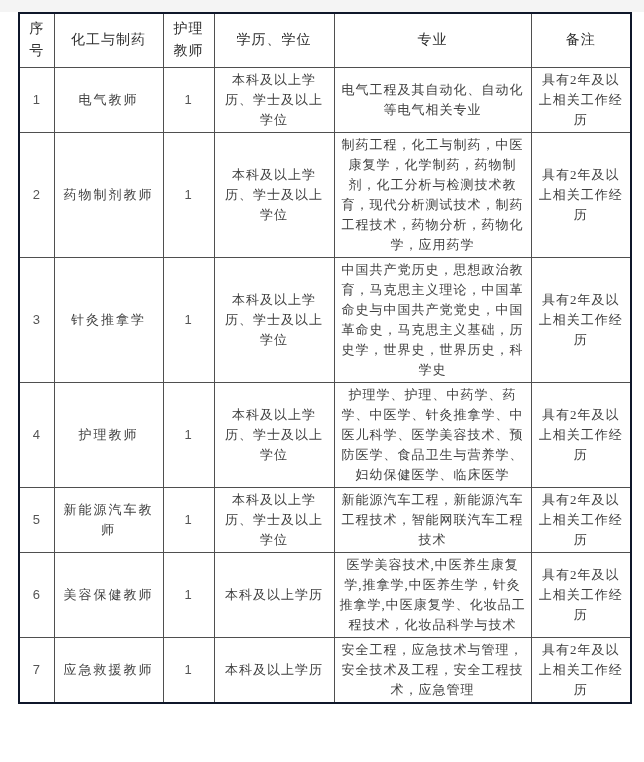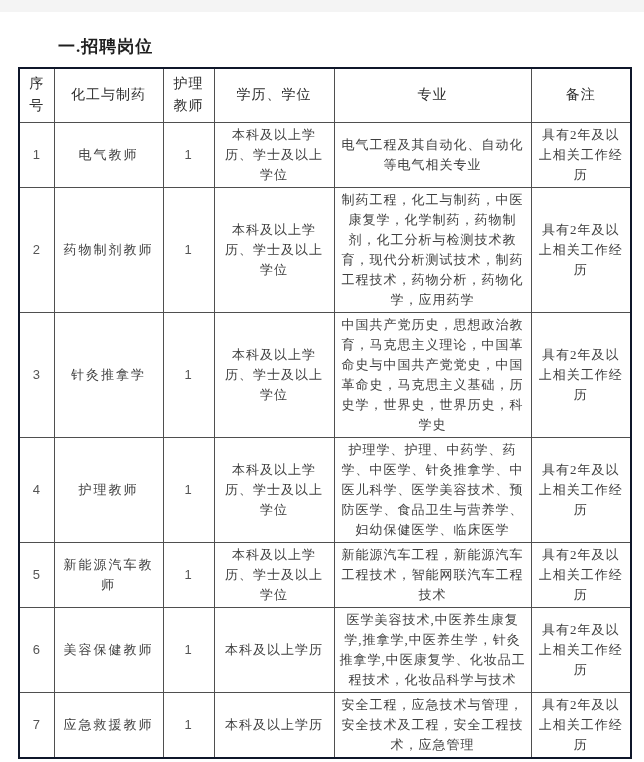--- a/index.html
+++ b/index.html
@@ -36,21 +36,20 @@
   tr.r4{height:42px} tr.r5{height:81px} tr.r6{height:62px}
   td.cell-position{letter-spacing:2px}
   td.cell-no, td.cell-count{color:#555; font-family:"Liberation Sans","DejaVu Sans",sans-serif; font-size:13px;}
 </style>
 </head>
 <body>
 
 <div>
   <div class="top-band"></div>
 
-  <div class="section-title">一.招聘岗位</div>
 
   <table class="job-table">
     <colgroup>
       <col class="col-no">
         <col class="col-pos">
         <col class="col-cnt">
       <col class="col-edu">
         <col class="col-maj">
         <col class="col-rem">
     </colgroup>

